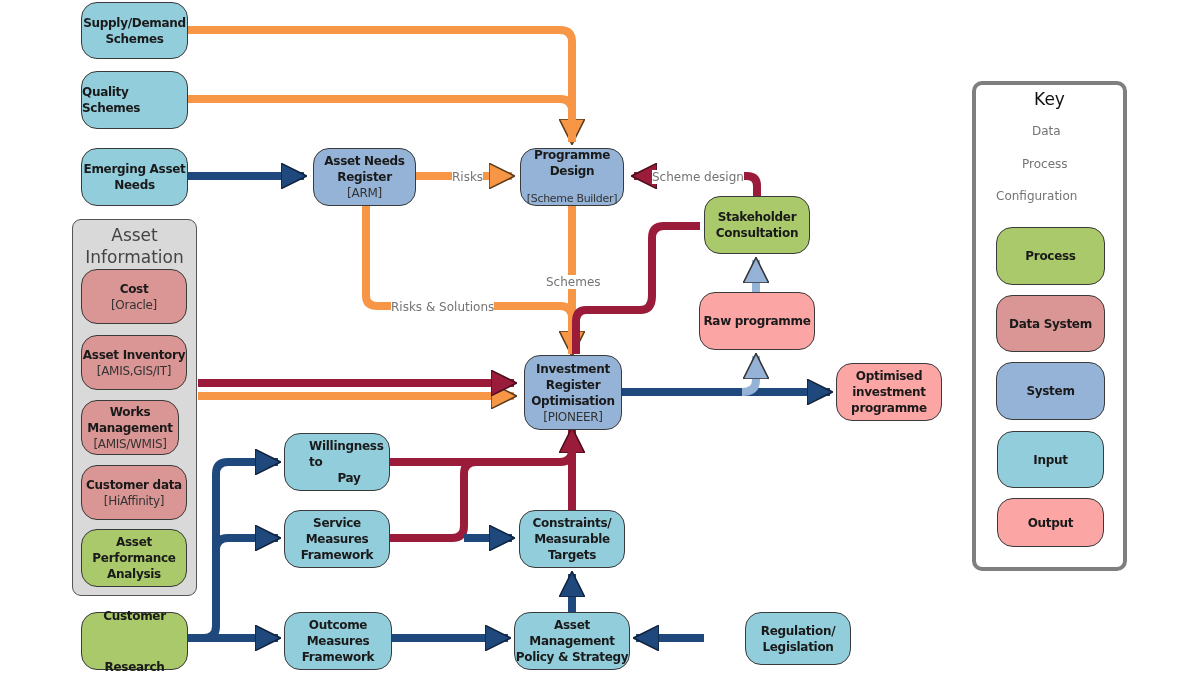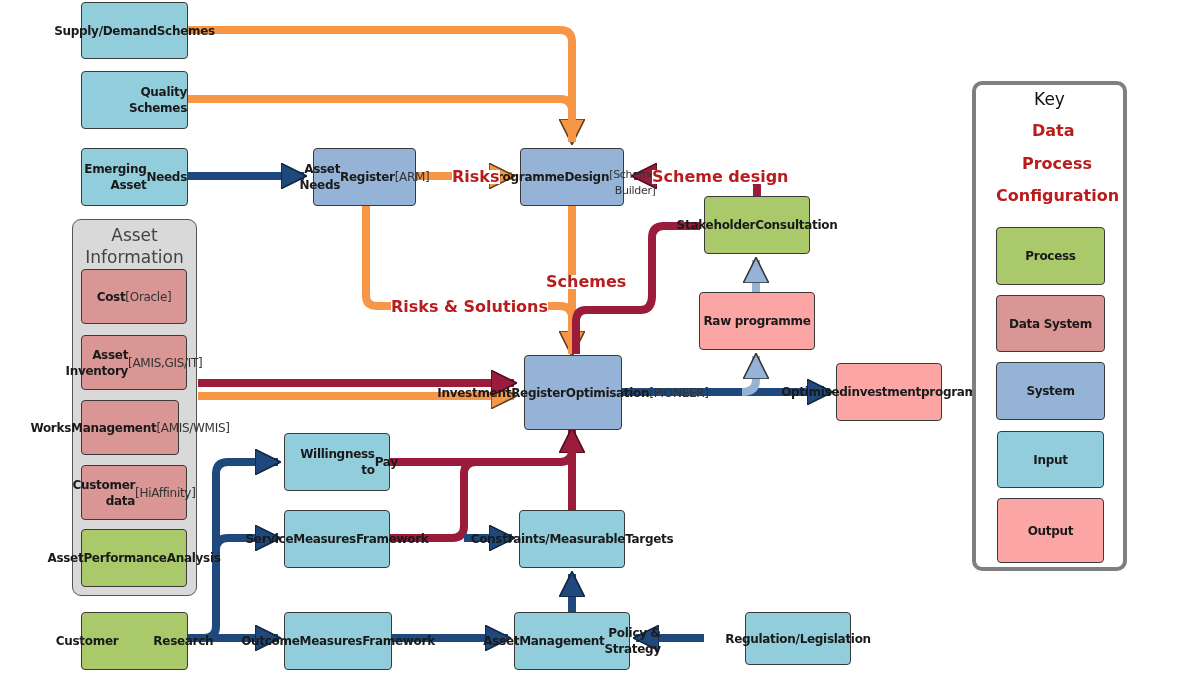--- a/index.html
+++ b/index.html
@@ -1,36 +1,36 @@
 <!DOCTYPE html>
 <html><head>
 <meta charset="utf-8">
 <style>
   html, body { margin:0; padding:0; background:#ffffff; }
   body { width:1200px; height:675px; position:relative; overflow:hidden;
          font-family:"DejaVu Sans", "Liberation Sans", sans-serif; }
   #wires { position:absolute; left:0; top:0; width:1200px; height:675px; }
-  .node { position:absolute; box-sizing:border-box; border:1.5px solid #3a3a3a; border-radius:4px;
-          display:flex; flex-direction:row; align-items:center; justify-content:center;
-          text-align:right; font-size:12px; font-weight:bold; color:#1a1a1a; line-height:16px;
+  .node { position:absolute; box-sizing:border-box; border:1.5px solid #3a3a3a; border-radius:16px;
+          display:flex; flex-direction:column; align-items:center; justify-content:center;
+          text-align:left; font-size:12px; font-weight:bold; color:#1a1a1a; line-height:16px;
           letter-spacing:-0.3px; }
   .node .sub { font-weight:normal; color:#333; }
   .input  { background:#92cddc; }
   .system { background:#95b3d7; }
   .datasys{ background:#d99694; }
   .process{ background:#a9c96a; }
   .output { background:#fca5a5; }
   .group  { position:absolute; box-sizing:border-box; border:1.5px solid #555; border-radius:9px;
             background:#d9d9d9; }
   .group-title { position:absolute; left:0; right:0; top:4px; text-align:center; font-size:17px;
                  color:#444; line-height:22px; font-weight:normal; }
   .key { position:absolute; left:972px; top:81px; width:155px; height:490px; box-sizing:border-box;
          border:4px solid #7f7f7f; border-radius:10px; background:#fff; }
   .key-title { position:absolute; left:0; right:0; top:4px; text-align:center; font-size:17px; color:#111; }
-  .lbl { position:absolute; font-size:16px; font-weight:bold; color:#b91c1c; background:#fff;
+  .lbl { position:absolute; font-size:12px; font-weight:normal; color:#737373; background:#fff;
          line-height:14px; white-space:nowrap; }
 </style>
 </head>
 <body>
 
 <svg id="wires" xmlns="http://www.w3.org/2000/svg">
   <defs>
     <marker id="m-data" viewBox="0 0 10 10" refX="9" refY="5" markerWidth="3.2" markerHeight="3.2" orient="auto" markerUnits="strokeWidth">
       <path d="M0,0 L10,5 L0,10 z" fill="#f79646" stroke="#5a3a1a" stroke-width="0.6"></path>
     </marker>
@@ -200,15 +200,15 @@
 </div>
 <div class="node datasys" style="left:996px;top:295px;width:109px;height:57px;">
   <span>Data System</span>
 </div>
 <div class="node system" style="left:996px;top:362px;width:109px;height:58px;">
   <span>System</span>
 </div>
 <div class="node input" style="left:997px;top:431px;width:107px;height:57px;">
   <span>Input</span>
 </div>
-<div class="node output" style="left:997px;top:498px;width:107px;height:65px;">
+<div class="node output" style="left:997px;top:498px;width:107px;height:49px;">
   <span>Output</span>
 </div>
 
 </body></html>

